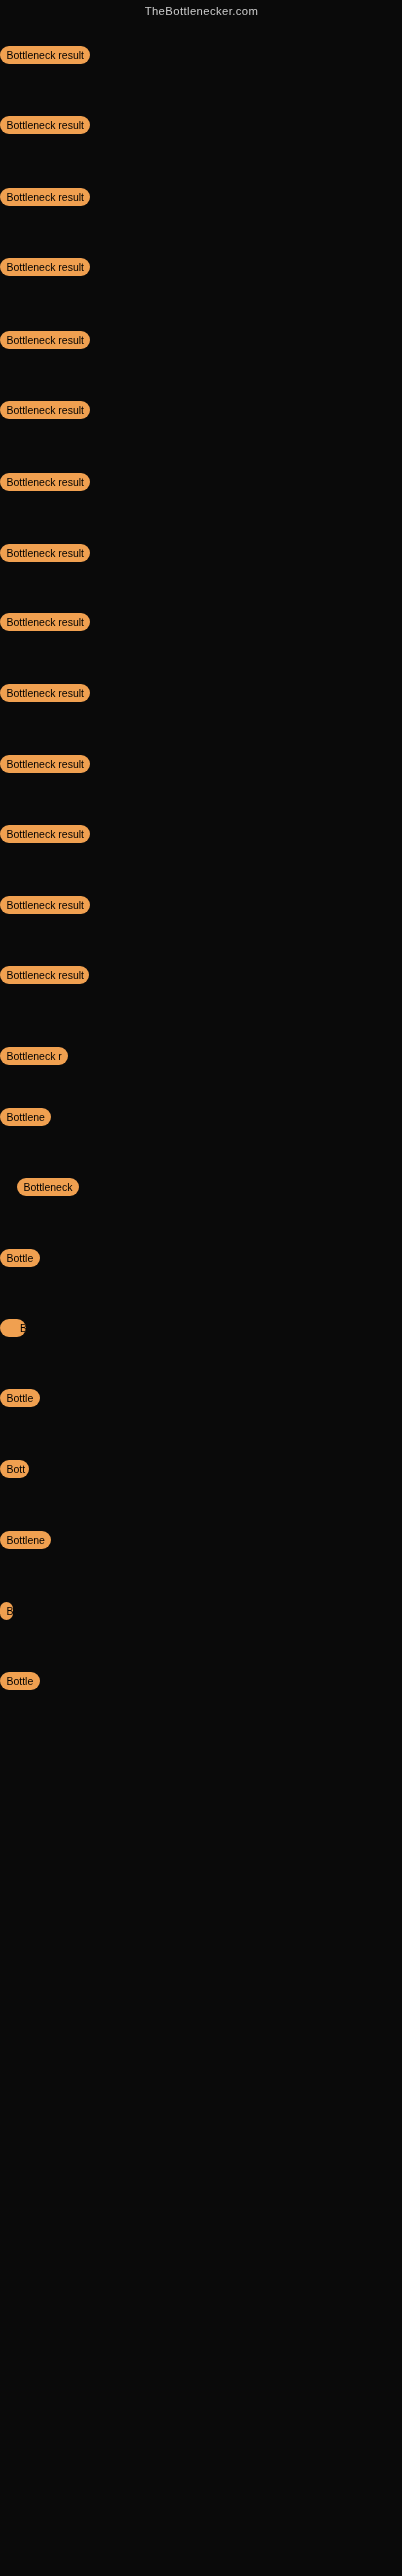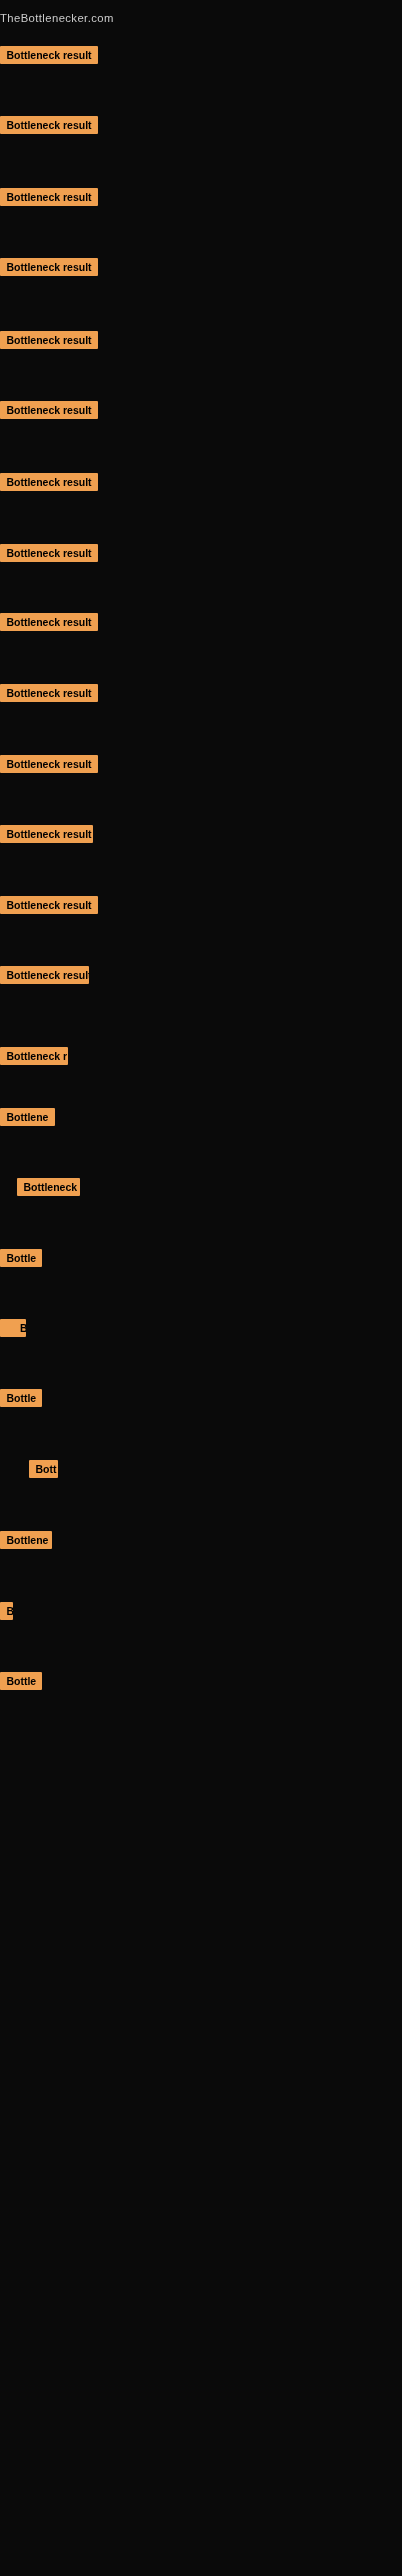--- a/index.html
+++ b/index.html
@@ -8,34 +8,34 @@
       box-sizing: border-box;
     }
     body {
       background-color: #0a0a0a;
       width: 403px;
       min-height: 2576px;
       font-family: Arial, sans-serif;
       position: relative;
     }
     .site-title {
-      text-align: left;
+      text-align: center;
       color: #cccccc;
       font-size: 11.3px;
-      padding: 12px 0;
+      padding: 5px 0;
       letter-spacing: 0.4px;
     }
     .bottleneck-badge {
       background-color: #f0a050;
       color: #000;
       font-size: 10.5px;
-      font-weight: bold;
+      font-weight: normal;
       padding: 3.2px 6.4px;
       display: inline-block;
-      border-radius: 1px;
+      border-radius: 9px;
       white-space: nowrap;
       overflow: hidden;
     }
     .badge-container {
       position: absolute;
       left: 0;
     }
   </style>
 </head>
 <body>
@@ -56,18 +56,18 @@
     <div class="badge-container" style="top: 755px; left: 0px;"><span class="bottleneck-badge" style="max-width: 105px;">Bottleneck result</span></div>
     <div class="badge-container" style="top: 825px; left: 0px;"><span class="bottleneck-badge" style="max-width: 93px;">Bottleneck result</span></div>
     <div class="badge-container" style="top: 896px; left: 0px;"><span class="bottleneck-badge" style="max-width: 105px;">Bottleneck result</span></div>
     <div class="badge-container" style="top: 966px; left: 0px;"><span class="bottleneck-badge" style="max-width: 89px;">Bottleneck result</span></div>
     <div class="badge-container" style="top: 1037px; left: 0px; margin-top: 10px;"><span class="bottleneck-badge" style="max-width: 68px;">Bottleneck r</span></div>
     <div class="badge-container" style="top: 1108px; left: 0px;"><span class="bottleneck-badge" style="max-width: 55px;">Bottlene</span></div>
     <div class="badge-container" style="top: 1178px; left: 17px;"><span class="bottleneck-badge" style="max-width: 63px;">Bottleneck</span></div>
     <div class="badge-container" style="top: 1249px; left: 0px;"><span class="bottleneck-badge" style="max-width: 42px;">Bottle</span></div>
     <div class="badge-container" style="top: 1319px; left: 0px;"><span class="bottleneck-badge" style="max-width: 21px; padding-left: 20px;">Bo</span></div>
     <div class="badge-container" style="top: 1389px; left: 0px;"><span class="bottleneck-badge" style="max-width: 42px;">Bottle</span></div>
-    <div class="badge-container" style="top: 1460px; left: 0px; padding-left: 29px;"><span class="bottleneck-badge" style="max-width: 29px;">Bott</span></div>
+    <div class="badge-container" style="top: 1460px; left: 0px;"><span class="bottleneck-badge" style="max-width: 29px;">Bott</span></div>
     <div class="badge-container" style="top: 1531px; left: 0px;"><span class="bottleneck-badge" style="max-width: 52px;">Bottlene</span></div>
     <div class="badge-container" style="top: 1602px; left: 0px;"><span class="bottleneck-badge" style="max-width: 13px;">B</span></div>
     <div class="badge-container" style="top: 1672px; left: 0px;"><span class="bottleneck-badge" style="max-width: 42px;">Bottle</span></div>
   </div>
 
 
 </body></html>

